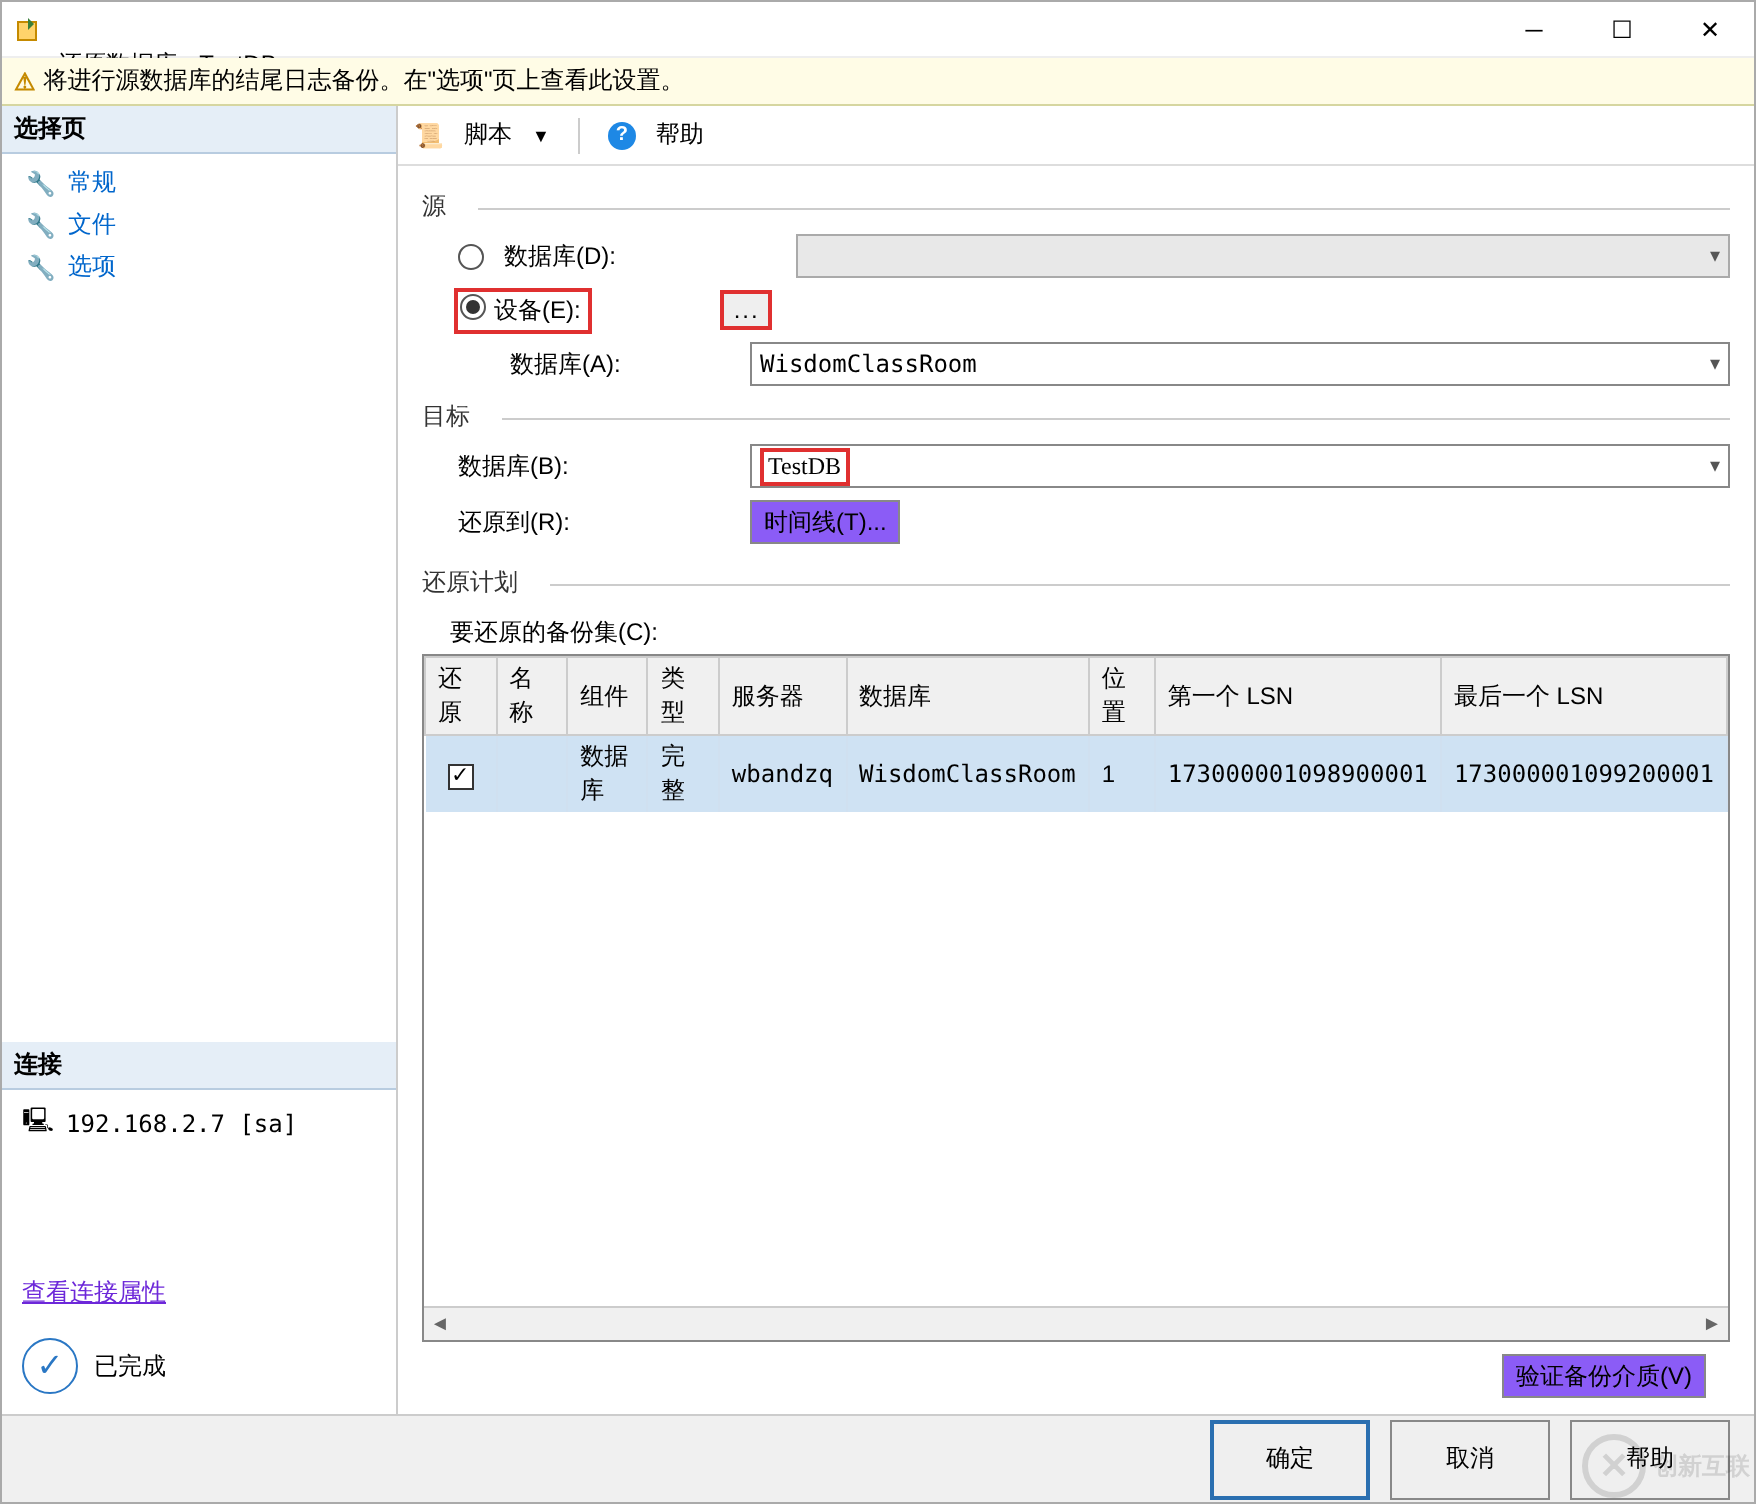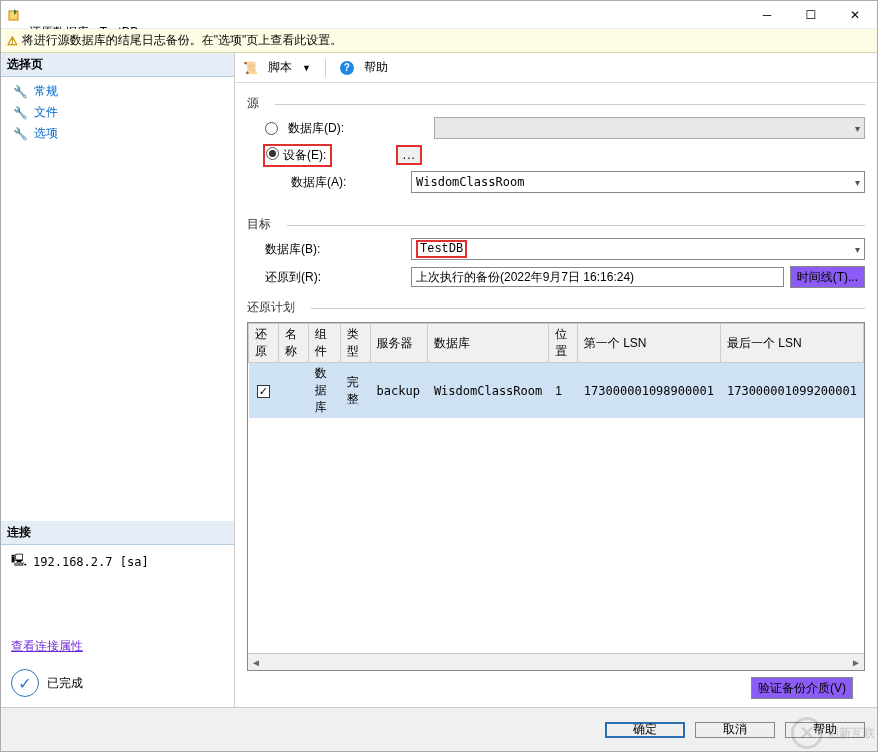--- a/index.html
+++ b/index.html
@@ -6,21 +6,21 @@
   body { background: #f5f5f5; }
   .window { width: 878px; height: 752px; background: #fff; border: 1px solid #aaa; display: flex; flex-direction: column; position: relative; }
   .titlebar { height: 28px; background: #fff; display: flex; align-items: center; padding-left: 6px; border-bottom: 1px solid #eee; }
   .titlebar .icon { width: 16px; height: 16px; margin-right: 6px; display:inline-flex; align-items:center; justify-content:center; color:#d9a400;}
   .titlebar .title { flex: 1; margin-top: 36px; }
   .win-controls { display: flex; }
   .win-btn { width: 44px; height: 28px; display: flex; align-items: center; justify-content: center; }
   .notice { height: 24px; background: #fffce6; border-bottom: 1px solid #d6d6a0; display: flex; align-items: center; padding: 0 6px; gap:4px;}
   .notice .warn { color:#c58a00; font-weight:bold; }
   .body { flex:1; display: flex; overflow: hidden; }
-  .left { width: 234px; border-right: 1px solid #ccc; display:flex; flex-direction: column; }
+  .left { width: 198px; border-right: 1px solid #ccc; display:flex; flex-direction: column; }
   .section-title { background: #e5eef7; border-bottom: 1px solid #b8cce0; padding: 3px 6px; font-weight: bold; }
   .nav { flex:1; padding: 4px 0; }
   .nav-item { display:flex; align-items:center; padding: 2px 12px; gap:6px; color:#0066cc; cursor:pointer;}
   .nav-item .wrench { color:#444; }
   .conn-box { padding: 6px 10px; }
   .conn-host { display:flex; align-items:center; gap:6px;}
   .link { color:#6d28d9; text-decoration: underline; padding:10px; display:inline-block; cursor:pointer;}
   .progress-box { padding:4px 10px 10px 10px; display:flex; align-items:center; gap:8px;}
   .check-circle { width:28px; height:28px; border:1.5px solid #2a77c4; border-radius:50%; display:flex; align-items:center; justify-content:center; color:#2a77c4; font-size:16px;}
   .right { flex:1; display:flex; flex-direction:column; overflow:hidden;}
@@ -48,21 +48,21 @@
   .plan { flex:1; display:flex; flex-direction:column; margin-top:4px; min-height:0;}
   .tablewrap { flex:1; border:1px solid #888; overflow:auto; position:relative; min-height:200px;}
   .grid { width:100%; border-collapse:collapse; }
   .grid th { background:#f0f0f0; border:1px solid #ccc; text-align:left; padding:2px 6px; font-weight:normal;}
   .grid td { border-right:1px solid #d0e0f0; padding:2px 6px; background:#cfe2f3;}
   .grid td:first-child { text-align:center; }
   .checkbox { width:13px; height:13px; border:1px solid #333; display:inline-flex; align-items:center; justify-content:center; background:#fff;}
   .checkbox.checked::after { content:"✓"; font-size:11px; line-height:1; color:#000;}
   .verify-row { display:flex; justify-content:flex-end; padding:6px 12px 0 0;}
   .footer { height:44px; border-top:1px solid #ccc; background:#f0f0f0; display:flex; align-items:center; justify-content:flex-end; padding:0 12px; gap:10px;}
-  .btn { width:80px; height:16px; border:1px solid #888; background:#efefef; display:flex; align-items:center; justify-content:center; cursor:pointer;}
+  .btn { width:80px; height:40px; border:1px solid #888; background:#efefef; display:flex; align-items:center; justify-content:center; cursor:pointer;}
   .btn.primary { border:2px solid #2a6fb0; }
   .watermark { position:absolute; right:2px; bottom:2px; opacity:.12; font-size:28px; font-weight:bold; pointer-events:none; display:flex; align-items:center; gap:4px;}
   .watermark .logo { width:32px; height:32px; border:3px solid #000; border-radius:50%; display:flex; align-items:center; justify-content:center; font-size:18px;}
   .scrollbtns { position:absolute; bottom:0; left:0; right:0; height:17px; background:#f0f0f0; border-top:1px solid #ccc; display:flex; align-items:center;}
   .scrollbtns span{ width:16px; text-align:center; color:#666; font-size:10px;}
   .scrollbtns .track{ flex:1; }
 </style>
 </head>
 <body>
 
@@ -154,38 +154,38 @@
         </div>
         <div class="row" style="margin-left:44px">
           <span class="label">数据库(A):</span>
           <span style="width:8px"></span>
           <div class="combo">
             <span style="font-family:Consolas,monospace">WisdomClassRoom</span>
             <span class="arrow">▾</span>
           </div>
         </div>
 
-        <div class="group-label" style="margin-top:20px">目标</div>
+        <div class="group-label" style="margin-top:4px">目标</div>
         <div class="row">
           <span class="label">数据库(B):</span>
           <span style="width:34px"></span>
           <div class="combo">
-            <span class="red-inline" style="font-family:Liberation Mono, monospace">TestDB</span>
+            <span class="red-inline" style="font-family:Liberation Serif, serif">TestDB</span>
             <span class="arrow">▾</span>
           </div>
         </div>
         <div class="row">
           <span class="label">还原到(R):</span>
           <span style="width:34px"></span>
-          <div class="textfield" style="font-family:inherit">上次执行的备份(2022年9月7日 16:16:24)</div>
           <div class="btn-sm">时间线(T)...</div>
         </div>
 
         <div class="group-label" style="margin-top:8px">还原计划</div>
         <div class="plan">
+          <div style="margin:2px 0 2px 14px">要还原的备份集(C):</div>
           <div class="tablewrap">
             <table class="grid">
               <thead>
                 <tr>
                   <th style="width:42px">还原</th>
                   <th style="width:42px">名称</th>
                   <th style="width:50px">组件</th>
                   <th style="width:42px">类型</th>
                   <th style="width:60px">服务器</th>
                   <th style="width:110px">数据库</th>
@@ -193,21 +193,21 @@
                   <th style="width:130px">第一个 LSN</th>
                   <th>最后一个 LSN</th>
                 </tr>
               </thead>
               <tbody>
                 <tr>
                   <td><span class="checkbox checked"></span></td>
                   <td></td>
                   <td>数据库</td>
                   <td>完整</td>
-                  <td style="font-family:Consolas,monospace">backup</td>
+                  <td style="font-family:Consolas,monospace">wbandzq</td>
                   <td style="font-family:Consolas,monospace">WisdomClassRoom</td>
                   <td>1</td>
                   <td style="font-family:Consolas,monospace">173000001098900001</td>
                   <td style="font-family:Consolas,monospace">173000001099200001</td>
                 </tr>
               </tbody>
             </table>
             <div class="scrollbtns">
               <span>◄</span>
               <span class="track"></span>

